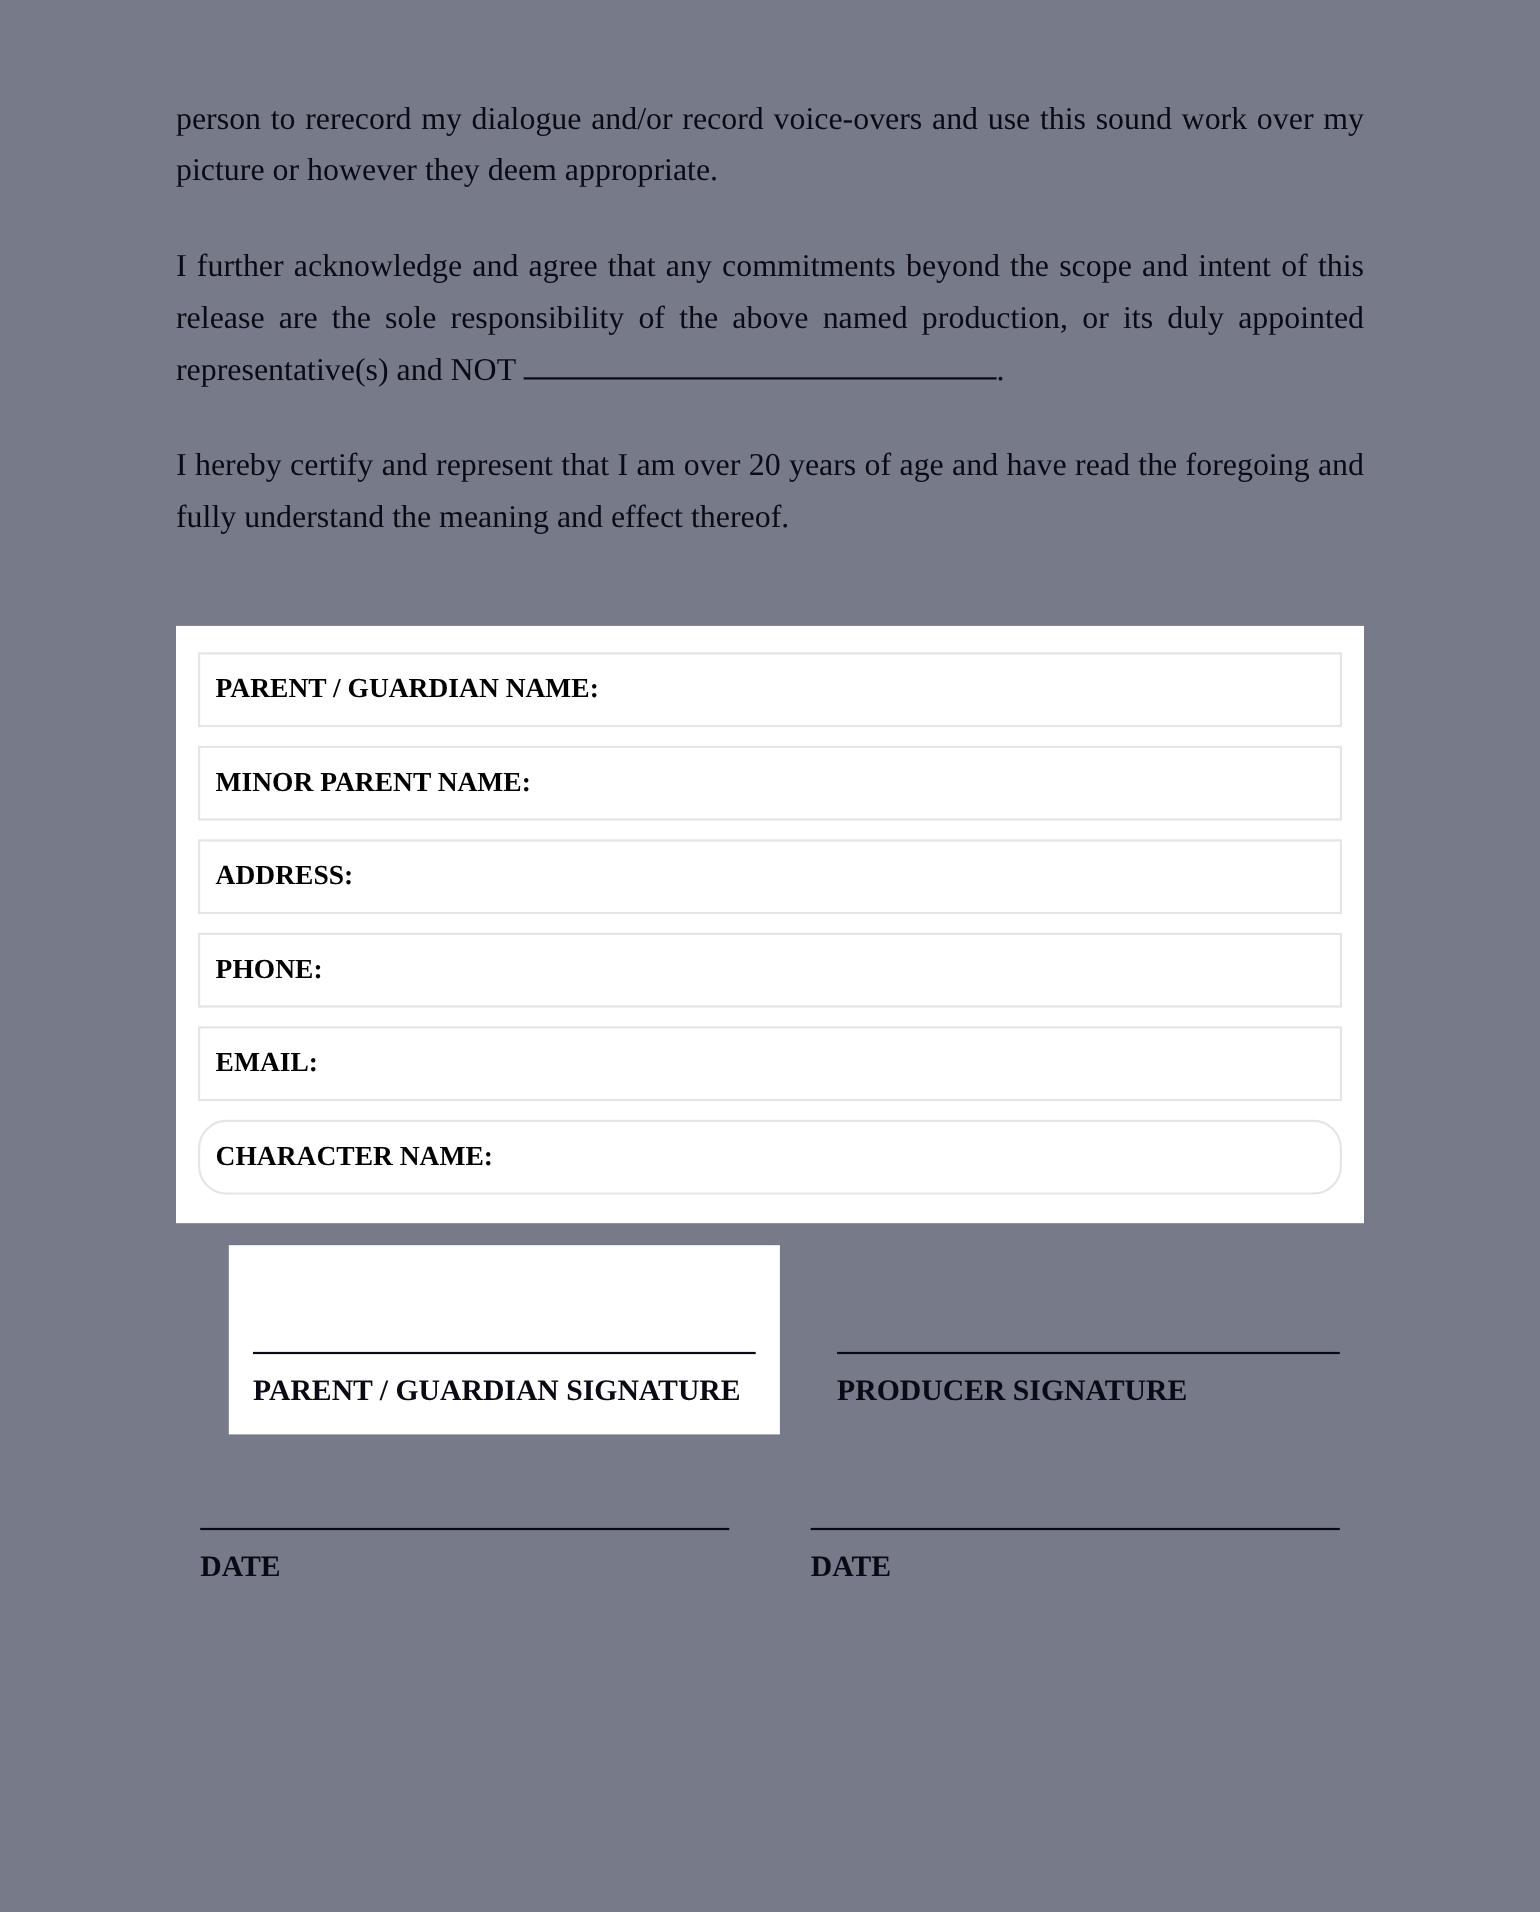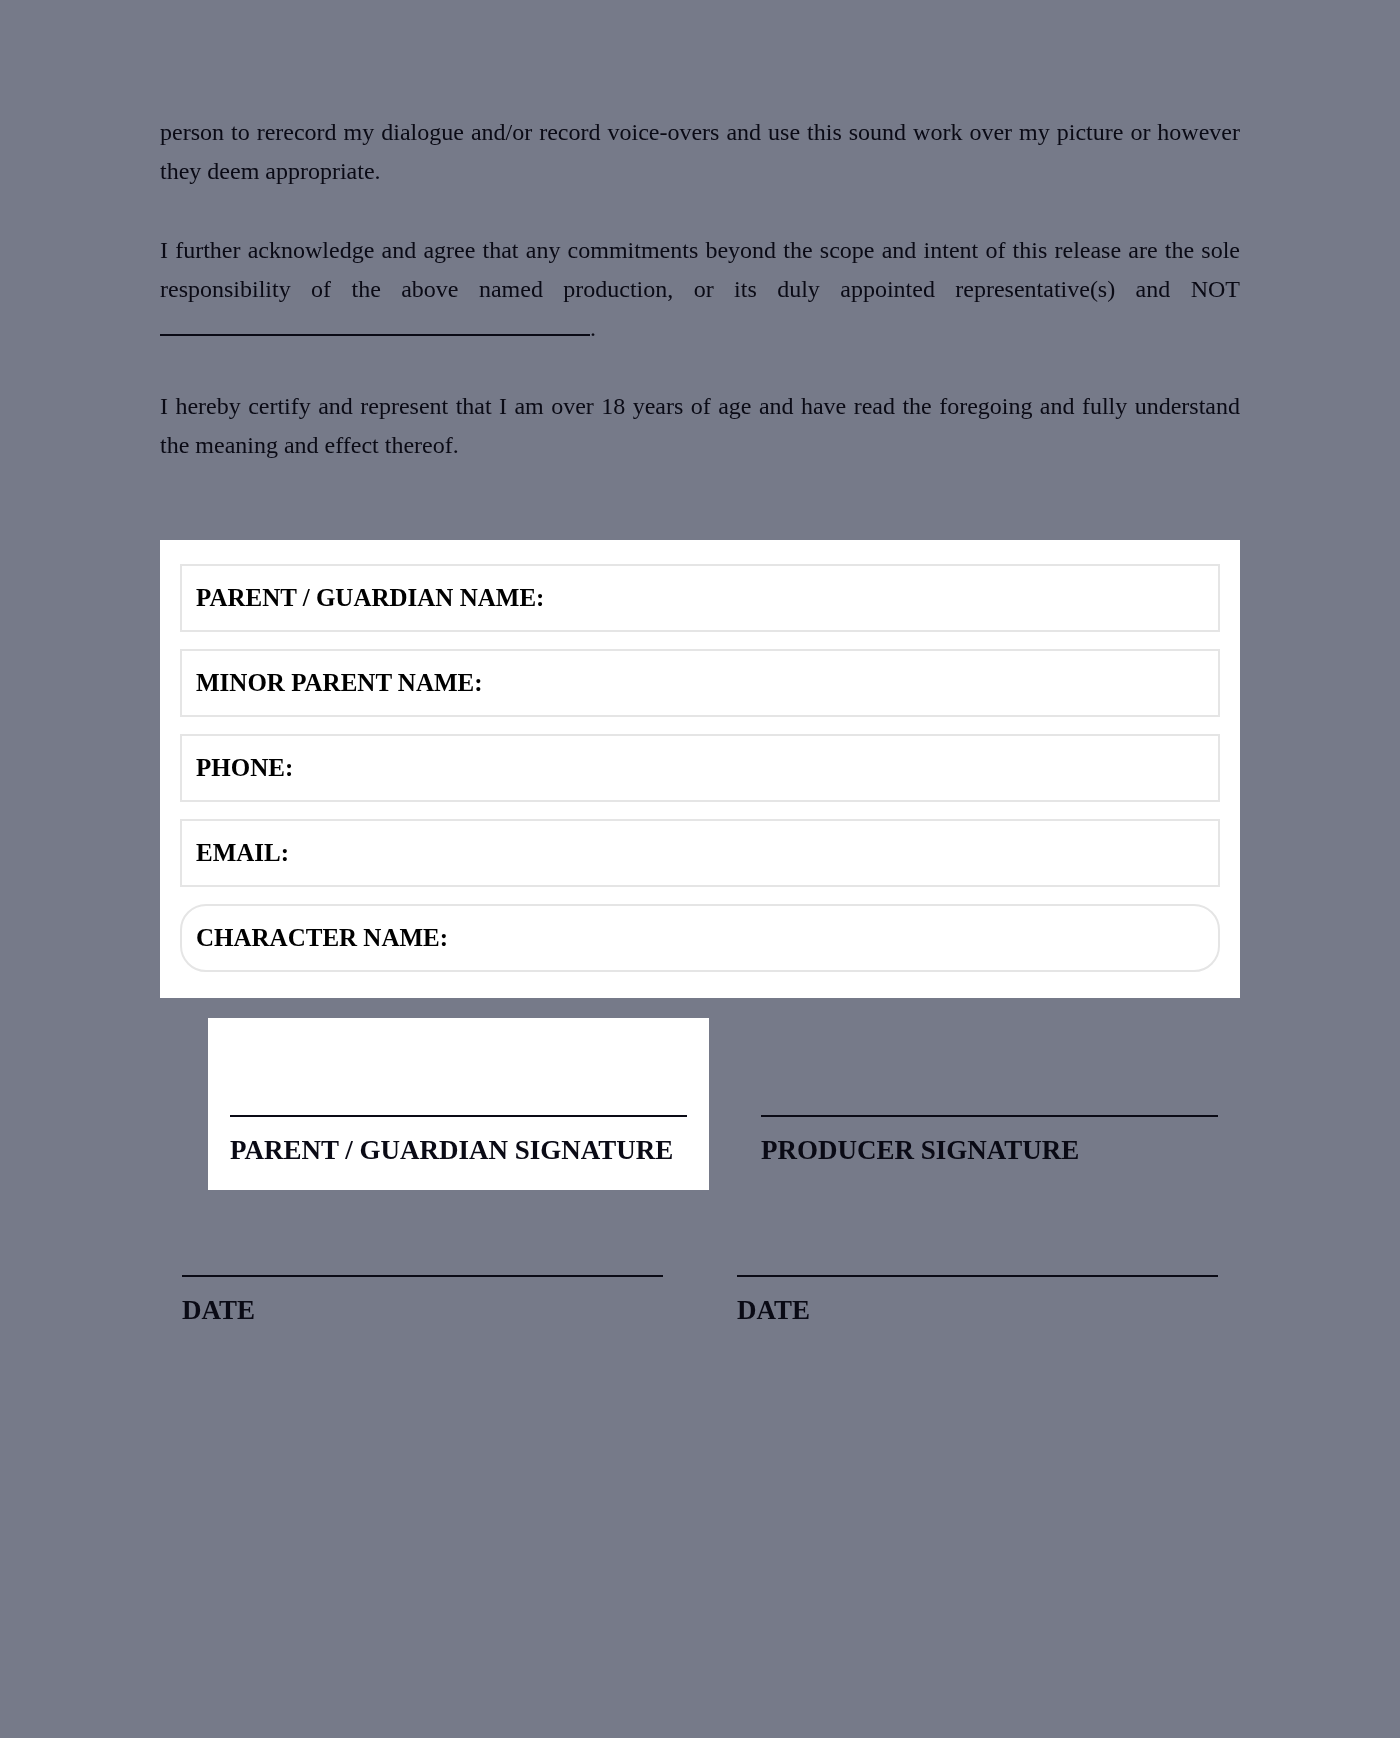--- a/index.html
+++ b/index.html
@@ -5,25 +5,24 @@
     * { margin: 0; padding: 0; box-sizing: border-box; }
     body {
       background: #767a89;
       font-family: Georgia, 'Times New Roman', serif;
       width: 1400px;
       min-height: 1738px;
       padding: 85px 160px 150px 160px;
       color: #0a0a15;
     }
     .body-text {
-      font-size: 24px;
+      font-size: 29px;
       line-height: 1.62;
       text-align: justify;
       margin-bottom: 40px;
-      margin-top: 28px;
     }
     .blank-line {
       display: inline-block;
       border-bottom: 2px solid #0a0a15;
       width: 430px;
       vertical-align: baseline;
     }
     .form-box {
       background: #ffffff;
       padding: 24px 20px 26px 20px;
@@ -74,25 +73,26 @@
   </style>
 </head>
 <body>
 
 <div class="body-text">person to rerecord my dialogue and/or record voice-overs and use this sound work over my picture or however they deem appropriate.</div>
 
 <div class="body-text">
   <span>I further acknowledge and agree that any commitments beyond the scope and intent of this release are the sole responsibility of the above named production, or its duly appointed representative(s) and NOT </span><span class="blank-line"></span><span>.</span>
 </div>
 
-<div class="body-text">I hereby certify and represent that I am over 18 years of age and have read the foregoing and fully under­stand the meaning and effect thereof.</div>
+<div class="body-text">I hereby certify and represent that I am over 20 years of age and have read the foregoing and fully under­stand the meaning and effect thereof.</div>
 
 <div class="form-box">
   <div class="form-field">PARENT / GUARDIAN NAME:</div>
   <div class="form-field">MINOR PARENT NAME:</div>
+  <div class="form-field">ADDRESS:</div>
   <div class="form-field">PHONE:</div>
   <div class="form-field">EMAIL:</div>
   <div class="form-field">CHARACTER NAME:</div>
 </div>
 
 <div class="sig-row">
   <div class="sig-cell white-bg">
     <div class="sig-line"></div>
     <div class="sig-label">PARENT / GUARDIAN SIGNATURE</div>
   </div>

